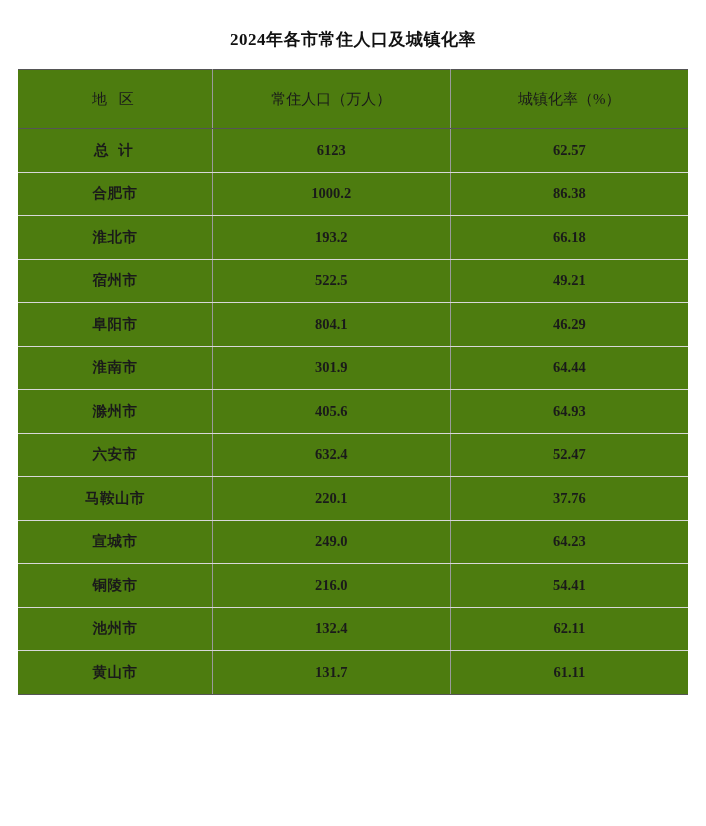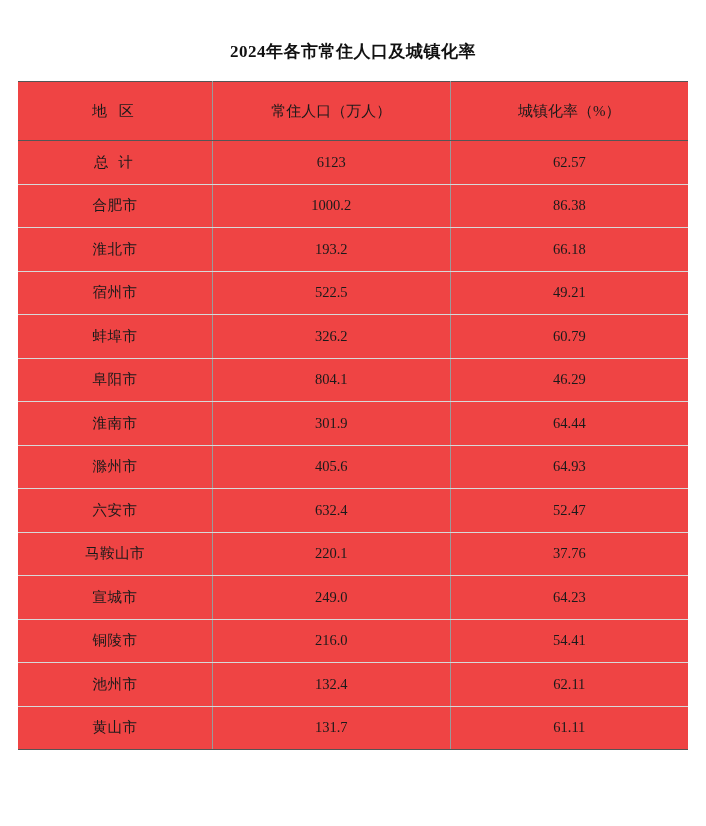--- a/index.html
+++ b/index.html
@@ -19,21 +19,21 @@
     height: 826px;
     position: relative;
     box-sizing: border-box;
     padding: 0 18px;
   }
   .doc-title {
     text-align: center;
     font-size: 17px;
     font-weight: bold;
     letter-spacing: 0.5px;
-    padding-top: 40px;
+    padding-top: 28px;
     padding-bottom: 18px;
     color: #111;
   }
   table.data-table {
     width: 100%;
     border-collapse: collapse;
     table-layout: fixed;
   }
   table.data-table col.c0 { width: 29%; }
   table.data-table col.c1 { width: 35.5%; }
@@ -41,38 +41,39 @@
 
   table.data-table th,
   table.data-table td {
     text-align: center;
     vertical-align: middle;
     font-size: 14.5px;
     font-weight: normal;
     border-left: 1px solid #9a9a9a;
     border-right: 1px solid #9a9a9a;
     border-bottom: 1px solid #d8d8d8;
-    background: #ef4444;
+    background: #4d7c0f;
   }
   table.data-table thead th {
     height: 56px;
     font-size: 15px;
     border-top: 1px solid #555;
     border-bottom: 1px solid #555;
   }
   table.data-table thead th:first-child,
   table.data-table tbody td:first-child {
     border-left: none;
   }
   table.data-table thead th:last-child,
   table.data-table tbody td:last-child {
     border-right: none;
   }
   table.data-table tbody td {
     height: 40.5px;
+    font-weight: bold;
   }
   table.data-table tbody tr:last-child td {
     border-bottom: 1px solid #555;
   }
   .region-cell {
     letter-spacing: 0.5px;
   }
   .total-row .region-cell {
     letter-spacing: 3px;
   }
@@ -114,25 +115,20 @@
           <td class="region-cell">淮北市</td>
           <td>193.2</td>
           <td>66.18</td>
         </tr>
         <tr>
           <td class="region-cell">宿州市</td>
           <td>522.5</td>
           <td>49.21</td>
         </tr>
         <tr>
-          <td class="region-cell">蚌埠市</td>
-          <td>326.2</td>
-          <td>60.79</td>
-        </tr>
-        <tr>
           <td class="region-cell">阜阳市</td>
           <td>804.1</td>
           <td>46.29</td>
         </tr>
         <tr>
           <td class="region-cell">淮南市</td>
           <td>301.9</td>
           <td>64.44</td>
         </tr>
         <tr>

